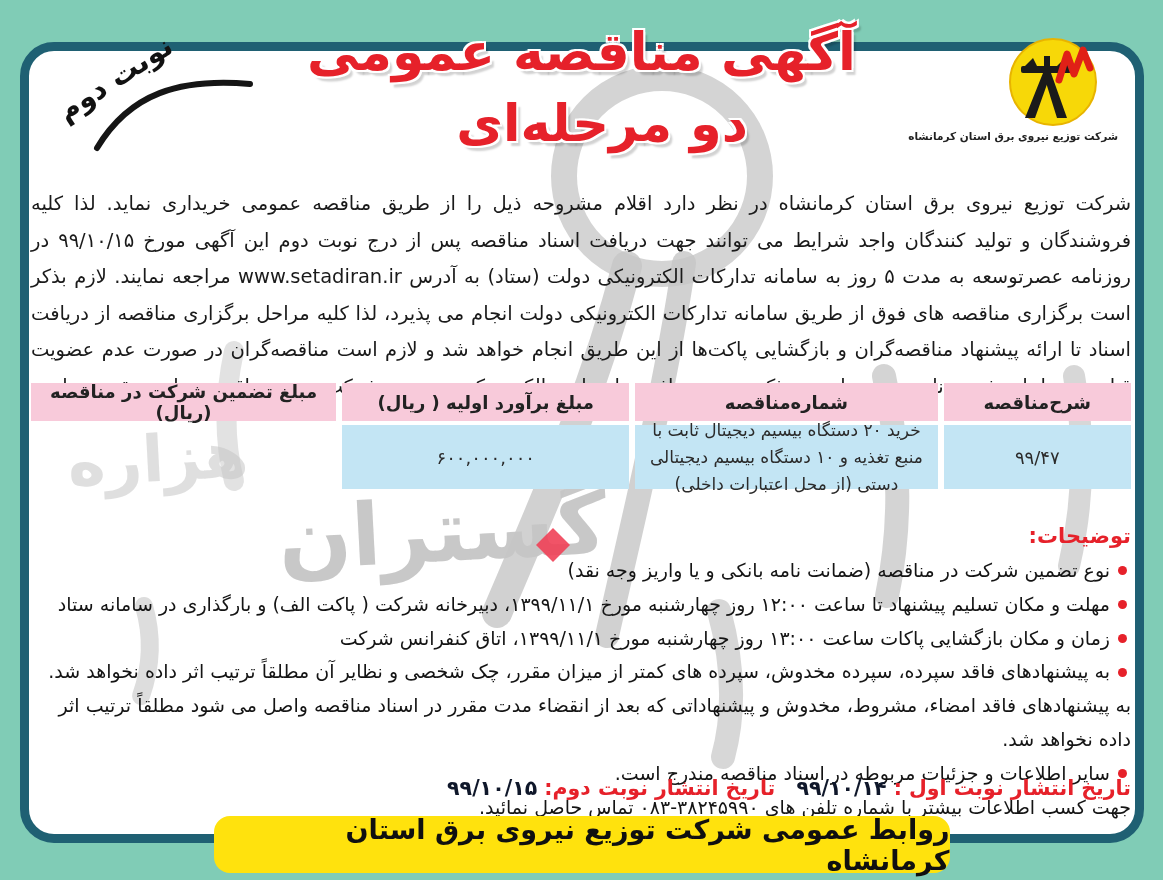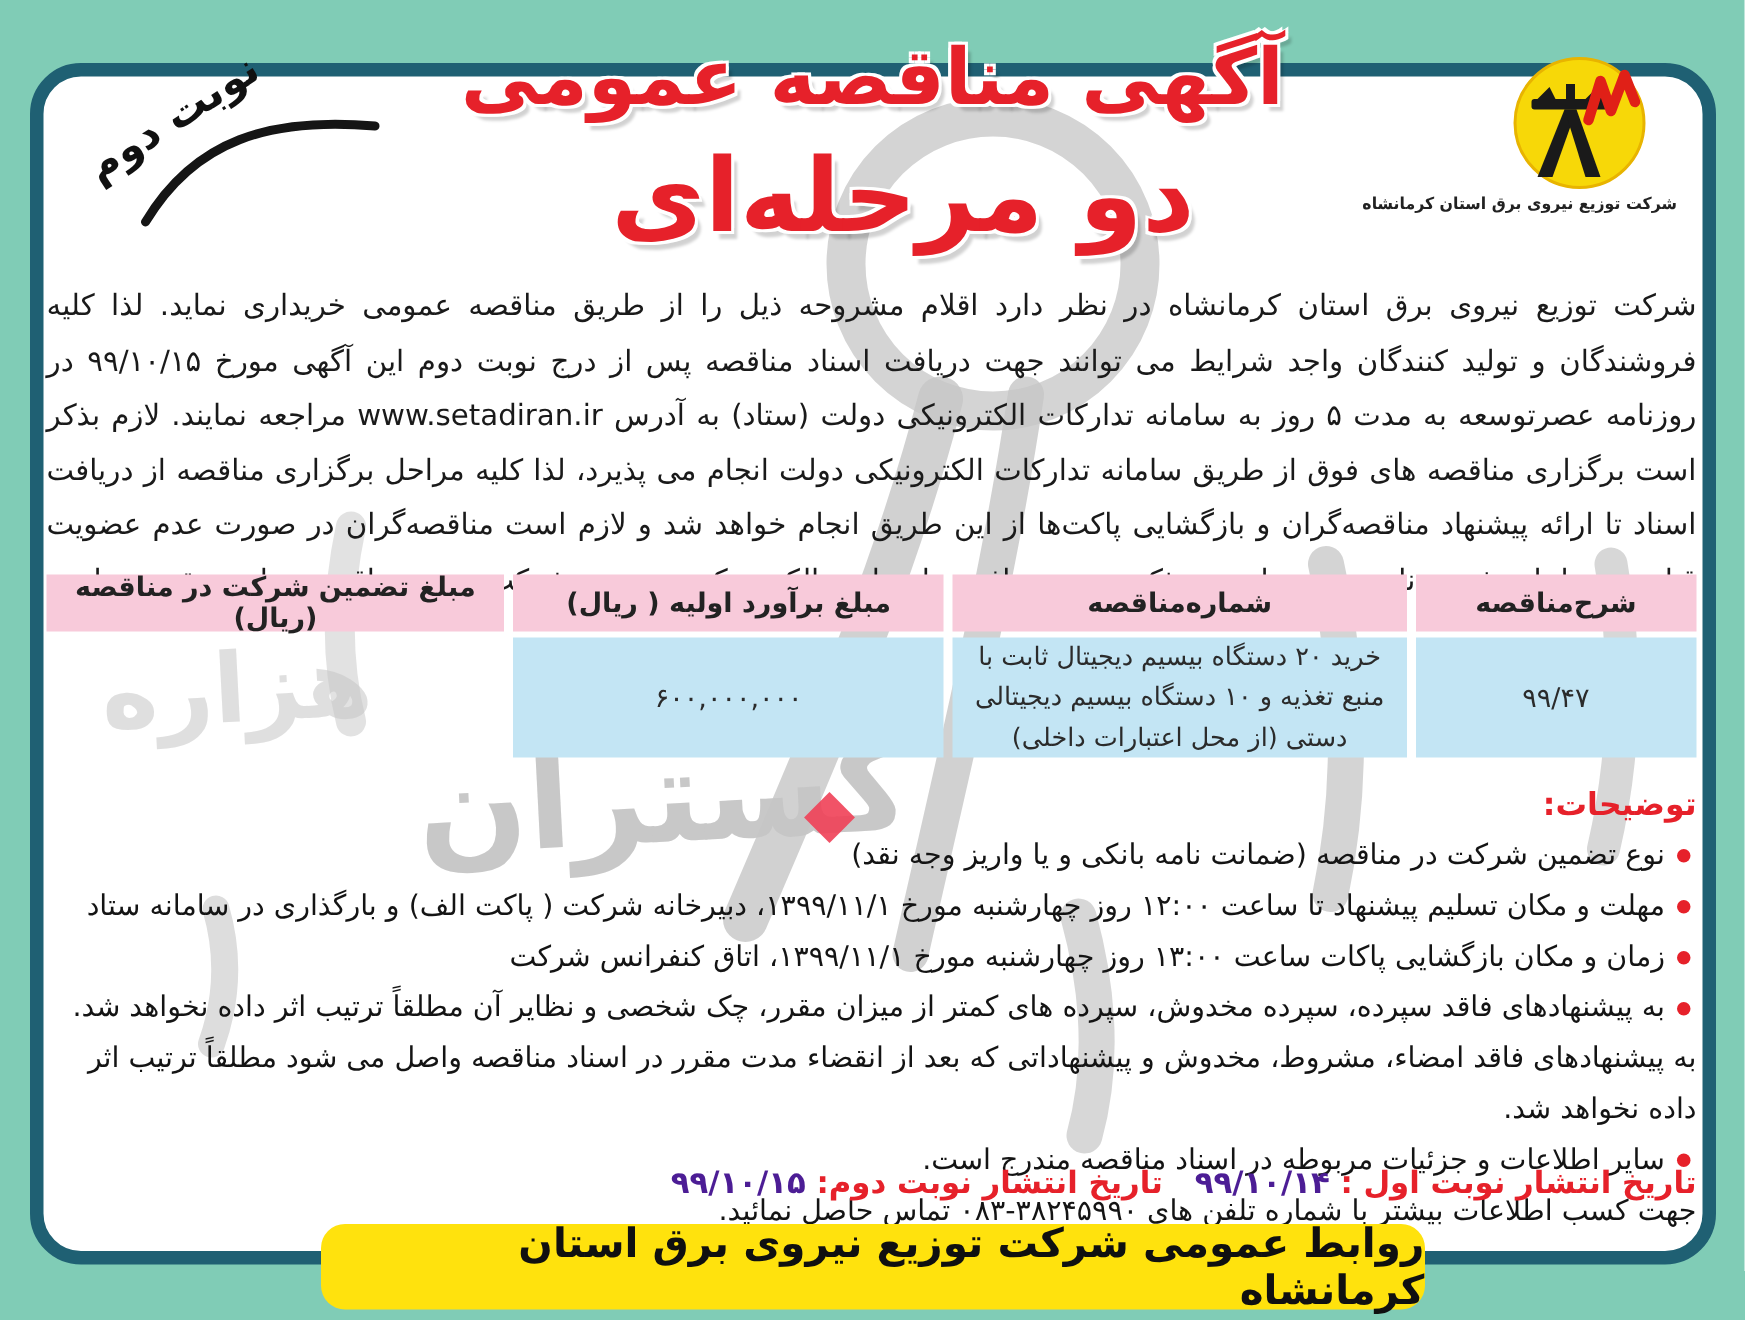--- a/index.html
+++ b/index.html
@@ -32,60 +32,60 @@
     margin-top:2px;font-size:10.5px;color:#222;white-space:nowrap;
     transform:scaleY(1.05);font-weight:bold;
   }
   
   .title{
     position:absolute;left:0;top:26px;width:1163px;text-align:center;
     color:#e6212a;font-weight:bold;line-height:1.0;
     text-shadow:2px 2px 0 #ffffff,-2px -2px 0 #ffffff,2px -2px 0 #ffffff,-2px 2px 0 #ffffff,4px 5px 2px rgba(0,0,0,0.18);
   }
   .title .t1{font-size:52px;}
-  .title .t2{font-size:68px;margin-top:20px;margin-left:41px;}
+  .title .t2{font-size:51px;margin-top:20px;margin-left:41px;}
   
   .intro{
     position:absolute;right:32px;top:186px;width:1100px;
     font-size:19.5px;line-height:36.5px;color:#1a1a1a;
     text-align:justify;text-align-last:justify;direction:rtl;
   }
   
   .tender-table{
     position:absolute;right:32px;top:383px;width:1100px;
     display:grid;grid-template-columns:188fr 303fr 288fr 306fr;
     column-gap:6px;row-gap:4px;direction:rtl;
   }
   .th{
     background:#f8cada;height:38px;display:flex;align-items:center;justify-content:center;
     font-weight:bold;font-size:18px;color:#222;text-align:center;
   }
   .td{
-    background:#c3e5f4;height:80px;display:flex;align-items:center;justify-content:center;
+    background:#c3e5f4;height:64px;display:flex;align-items:center;justify-content:center;
     font-size:17px;color:#2b2b2b;text-align:center;line-height:27px;padding:0 8px;box-sizing:border-box;
   }
   .td.num{font-size:18px;letter-spacing:1px;}
   
   .notes{
     position:absolute;right:32px;top:524px;width:1102px;direction:rtl;color:#141414;
   }
   .notes-heading{color:#e6212a;font-weight:bold;font-size:21px;margin-bottom:6px;}
   .note-line{font-size:19px;line-height:33.8px;display:flex;align-items:baseline;text-align:right;}
   .bullet-dot{
     width:9px;height:9px;border-radius:50%;background:#e6212a;
     display:inline-block;margin-left:8px;margin-right:4px;flex:none;align-self:center;
   }
   .no-bullet{padding-right:0;}
   
   .dates{
     position:absolute;right:32px;top:776px;width:1100px;direction:rtl;
     text-align:right;font-size:20.5px;font-weight:bold;
   }
   .date-label{color:#e6212a;}
-  .date-value{color:#4c1d95;padding-left:14px;}
+  .date-value{color:#0f172a;padding-left:14px;}
   
   .banner{
     position:absolute;left:50%;top:816px;transform:translateX(-50%);
     width:736px;height:57px;background:#ffe20d;border-radius:16px;
     display:flex;align-items:center;justify-content:center;z-index:3;
   }
   .banner-text{font-size:27px;font-weight:bold;color:#101010;}
   
   .wm-text{font-weight:bold;fill:#c6c6c6;}
 </style>

